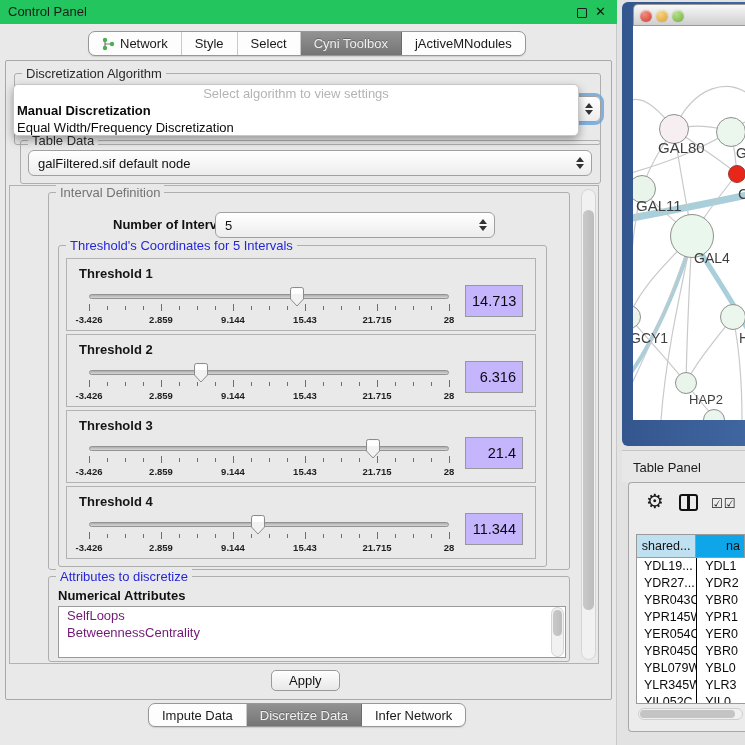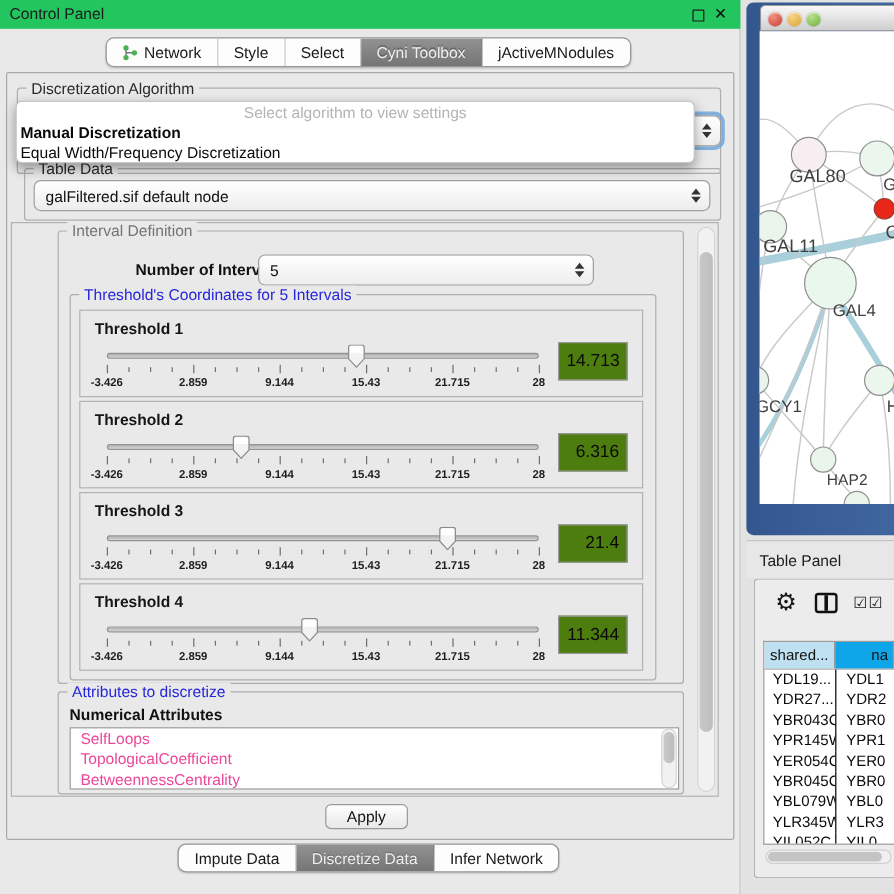--- a/index.html
+++ b/index.html
@@ -51,25 +51,25 @@
   .thr .row{display:flex;align-items:flex-start;margin-top:4px;}
   .slider{position:relative;flex:1;height:44px;margin:6px 16px 0 10px;}
   .track{position:absolute;left:0;right:0;top:3px;height:5px;border-radius:3px;background:linear-gradient(#adadad,#d7d7d7);border:1px solid #939393;}
   .ticks{position:absolute;left:0;right:0;top:13px;height:8px;}
   .tick{position:absolute;top:2px;width:1px;height:4px;background:#6e6e6e;}
   .tick.major{top:0;height:7px;}
   .ticklabels{position:absolute;left:0;right:0;top:23px;height:12px;}
   .ticklabels span{position:absolute;transform:translateX(-50%);font-size:9.5px;font-weight:bold;color:#1e1e1e;white-space:nowrap;}
   .thumb{position:absolute;top:-4px;width:16px;height:20px;transform:translateX(-50%);}
   .thumb svg{display:block;}
-  .tval{width:58px;height:32px;background:#4d7c0f;border:1px solid #989898;text-align:right;padding:0 6px;line-height:30px;font-size:14.5px;color:#0a0a0a;}
+  .tval{width:58px;height:32px;background:#c4b5fd;border:1px solid #989898;text-align:right;padding:0 6px;line-height:30px;font-size:14.5px;color:#0a0a0a;}
 
   
   #attrList{position:absolute;background:#fff;border:1px solid #9a9a9a;overflow:hidden;}
-  .list-item{font-size:13px;line-height:17px;padding-left:8px;color:#ec4899;white-space:nowrap;}
+  .list-item{font-size:13px;line-height:17px;padding-left:8px;color:#701a75;white-space:nowrap;}
 
   .btn{background:linear-gradient(#fefefe,#e8e8e8);border:1px solid #9a9a9a;border-radius:5px;font-size:13px;padding:2px 17px;color:#111;box-shadow:0 1px 0 rgba(255,255,255,.7) inset;}
 
   
   #netBlue{left:622px;top:2px;width:123px;height:444px;background:linear-gradient(90deg,#34568e,#40669f);border-radius:6px 0 0 6px;}
   #netTitle{left:633px;top:4px;width:112px;height:22px;background:linear-gradient(#f8f8f8,#cfcfcf);border:1px solid #9a9a9a;border-right:none;border-radius:5px 0 0 0;}
   .tl{position:absolute;top:5px;width:12px;height:12px;border-radius:50%;box-shadow:inset 0 1px 1px rgba(255,255,255,.7),0 0 1px rgba(0,0,0,.4);}
   #netCanvas{left:633px;top:26px;width:112px;height:394px;background:#fff;overflow:hidden;}
   .gnode{position:absolute;border-radius:50%;border:1px solid #8f8f8f;}
   .glabel{position:absolute;color:#3f3f3f;white-space:nowrap;}
@@ -367,21 +367,20 @@
         </div>
         <input class="tval" readonly="" value="11.344" style="">
       </div>
     </div>
 
     <div class="abs grp" style="left:48px;top:576px;width:522px;height:86px;"></div>
     <span class="abs grp-title blue" style="left:56px;top:569px;">Attributes to discretize</span>
     <span class="abs" style="left:58px;top:588px;font-weight:bold;">Numerical Attributes</span>
     <div id="attrList" style="left:58px;top:606px;width:508px;height:52px;">
         <div class="list-item">SelfLoops</div>
-        <div class="list-item">TopologicalCoefficient</div>
         <div class="list-item">BetweennessCentrality</div>
       </div>
     <div class="abs vscroll" style="left:551px;top:607px;height:50px;width:13px;">
       <span class="vthumb" style="top:2px;height:26px;"></span>
     </div>
 
     <button class="abs btn" style="left:271px;top:670px;">Apply</button>
 
     <div class="abs seg" id="bottomTabs">
       <div class="s">

